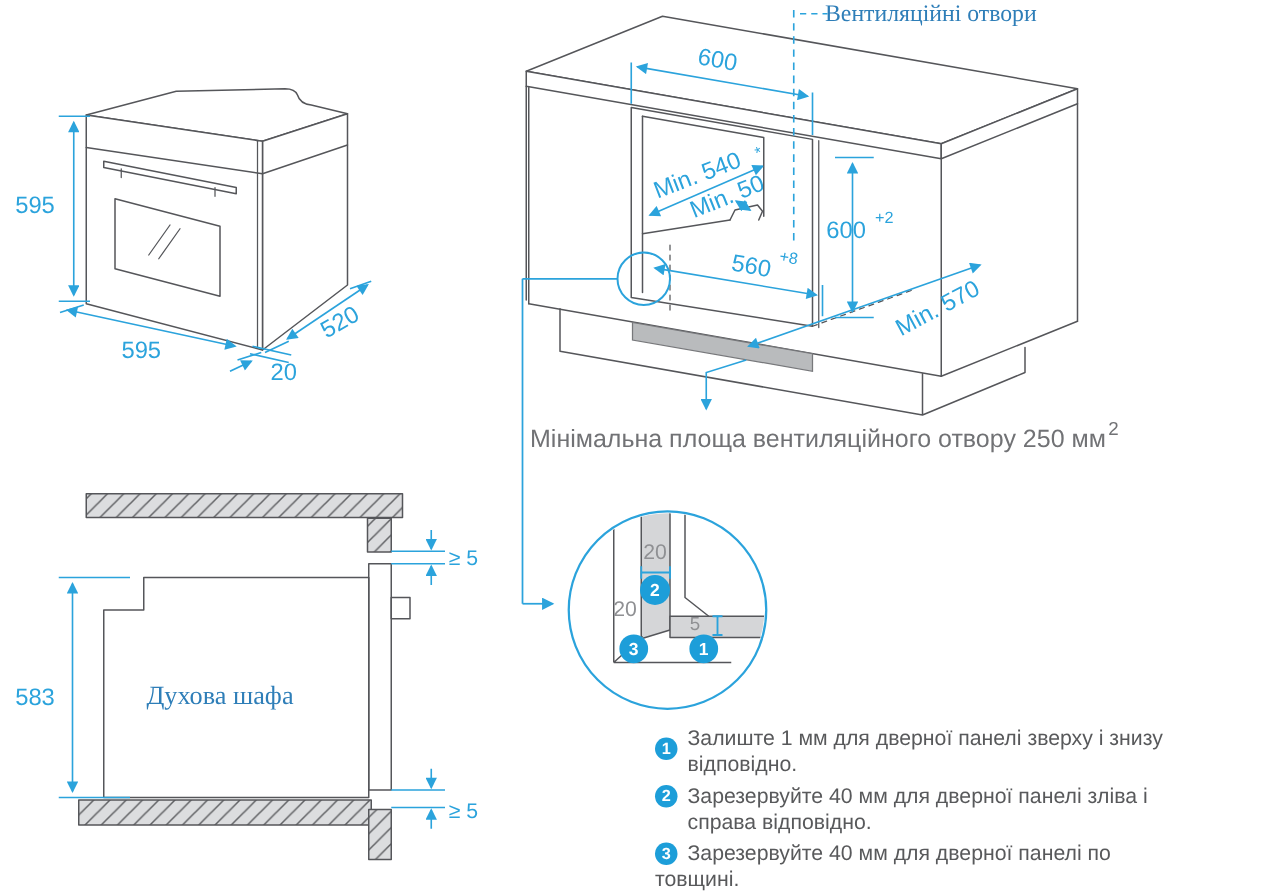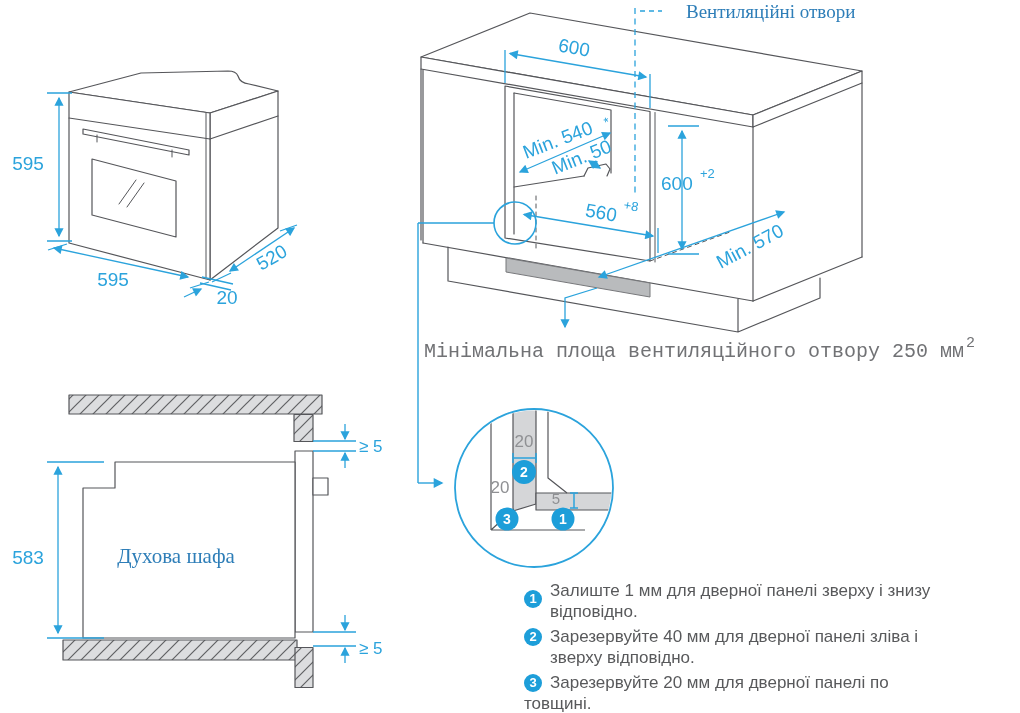--- a/index.html
+++ b/index.html
@@ -8,23 +8,23 @@
   #lineart{position:absolute;left:0;top:0;}
   svg text{font-family:"Liberation Sans",sans-serif;}
   .dim{font-size:19px;fill:#2BA3DC;}
   .dim-s{font-size:17px;fill:#2BA3DC;}
   .sup{font-size:13px;fill:#2BA3DC;}
   .gray-dim{font-size:17px;fill:#8f9093;}
   .gray-dim-s{font-size:15px;fill:#8f9093;}
   .serif-blue{font-family:"Liberation Serif",serif;font-size:21px;fill:#2E7EB8;}
   .badge-num{font-size:14px;font-weight:bold;fill:#ffffff;text-anchor:middle;}
   .overlay{position:absolute;white-space:nowrap;}
-  #vent-label{left:686px;top:1px;font-family:"Liberation Serif",serif;
+  #vent-label{left:660px;top:1px;font-family:"Liberation Serif",serif;
               font-size:19px;color:#2E7EB8;}
-  #vent-caption{left:424px;top:337px;font-family:Liberation Mono, monospace;
+  #vent-caption{left:424px;top:337px;font-family:Liberation Sans, sans-serif;
                 font-size:20px;color:#717275;}
   #vent-caption sup{font-size:15px;position:relative;top:-2px;left:2px;}
   #notes{left:524px;top:580px;width:488px;color:#58595b;font-size:17px;line-height:21px;}
   .note{display:flex;margin-bottom:4px;}
   .note .badge{width:18px;height:18px;border-radius:50%;background:#1D9ED9;color:#fff;
                font-size:13px;font-weight:bold;text-align:center;line-height:18px;
                flex:0 0 18px;margin-right:8px;margin-top:2px;}
   .note.center-badge .badge{margin-top:10px;}
   .note .hang{margin-left:-26px;}
 </style>
@@ -189,25 +189,25 @@
     <span class="badge">1</span>
     <div>
       <span>Залиште 1 мм для дверної панелі зверху і знизу</span><br>
       <span>відповідно.</span>
     </div>
   </div>
   <div class="note">
     <span class="badge">2</span>
     <div>
       <span>Зарезервуйте 40 мм для дверної панелі зліва і</span><br>
-      <span>зверху відповідно.</span>
+      <span>справа відповідно.</span>
     </div>
   </div>
   <div class="note">
     <span class="badge">3</span>
     <div>
-      <span>Зарезервуйте 20 мм для дверної панелі по</span><br>
+      <span>Зарезервуйте 40 мм для дверної панелі по</span><br>
       <span class="hang">товщині.</span>
     </div>
   </div>
 </div>
 
 </div>
 
 </body></html>

